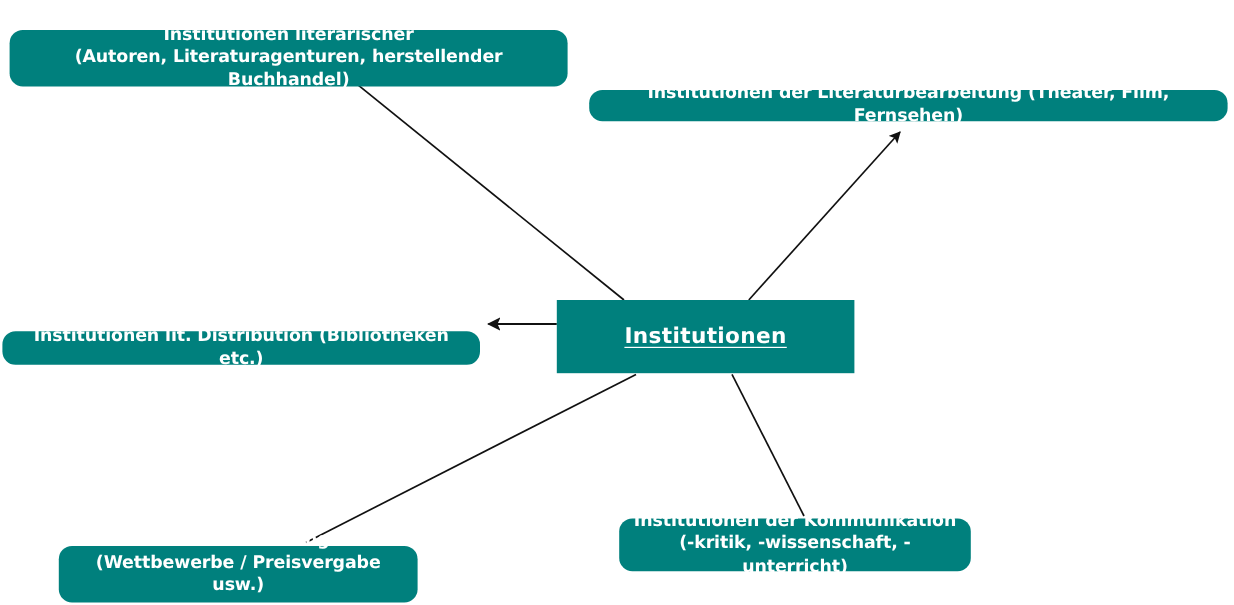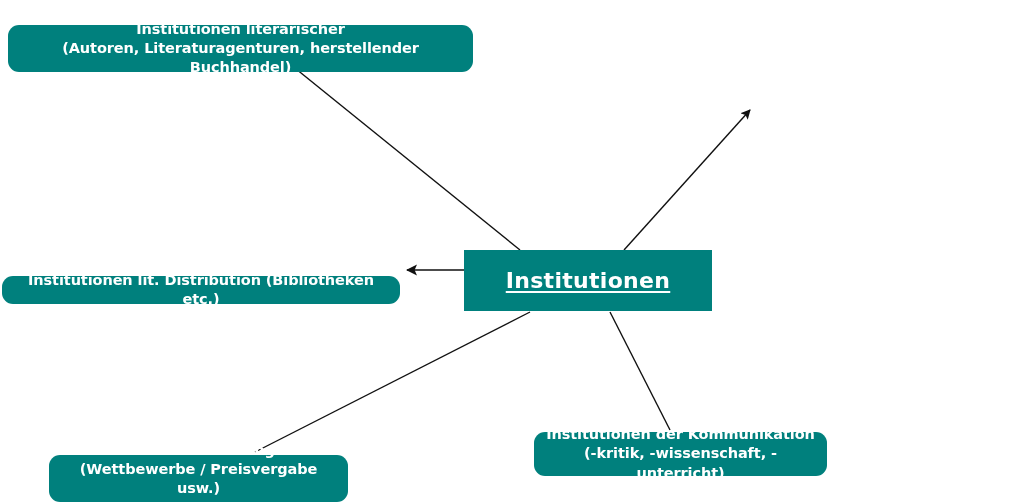--- a/index.html
+++ b/index.html
@@ -36,32 +36,32 @@
     align-items: center;
     justify-content: center;
     border-radius: 11px;
     padding: 4px 12px;
     white-space: pre-line;
     letter-spacing: -0.1px;
     z-index: 2;
   }
   .node.center {
     border-radius: 0;
-    font-size: 22px;
+    font-size: 18px;
     text-decoration: underline;
     text-underline-offset: 3px;
     letter-spacing: 0.3px;
   }
   
   #node-authors   { left: 8px;   top: 2px;    width: 465px; height: 47px; margin-top: 23px; }
   #node-adapt     { left: 491px; top: 75px;   width: 532px; height: 26px; }
   #node-distrib   { left: 2px;   top: 258px;  width: 398px; height: 28px; margin-top: 18px; }
   #node-center    { left: 464px; top: 250px;  width: 248px; height: 61px; }
   #node-funding   { left: 49px;  top: 455px;  width: 299px; height: 47px; align-items: flex-end; }
-  #node-comm      { left: 534px; top: 432px;  width: 293px; height: 44px; }
+  #node-comm      { left: 516px; top: 432px;  width: 293px; height: 44px; }
 </style>
 </head>
 <body>
 
 <div id="canvas">
 
   <svg id="edges" viewBox="0 0 1028 504" width="1028" height="504">
     <defs>
       <marker id="arrow" viewBox="0 0 10 10" refX="9" refY="5" markerWidth="7" markerHeight="7" orient="auto-start-reverse">
         <path d="M 0 0 L 10 5 L 0 10 L 2.2 5 z" fill="#111111"></path>
@@ -77,20 +77,23 @@
     <line x1="530" y1="312" x2="255" y2="452" stroke="#111111" stroke-width="1.4"></line>
 
     <line x1="610" y1="312" x2="670" y2="430" stroke="#111111" stroke-width="1.4"></line>
   </svg>
 
   <div class="node" id="node-authors">
     <span>Institutionen literarischer
 (Autoren, Literaturagenturen, herstellender Buchhandel)</span>
   </div>
 
+  <div class="node" id="node-adapt">
+    <span>Institutionen der Literaturbearbeitung (Theater, Film, Fernsehen)</span>
+  </div>
 
   <div class="node" id="node-distrib">
     <span>Institutionen lit. Distribution (Bibliotheken etc.)</span>
   </div>
 
   <div class="node center" id="node-center">
     <span>Institutionen</span>
   </div>
 
   <div class="node" id="node-funding">

